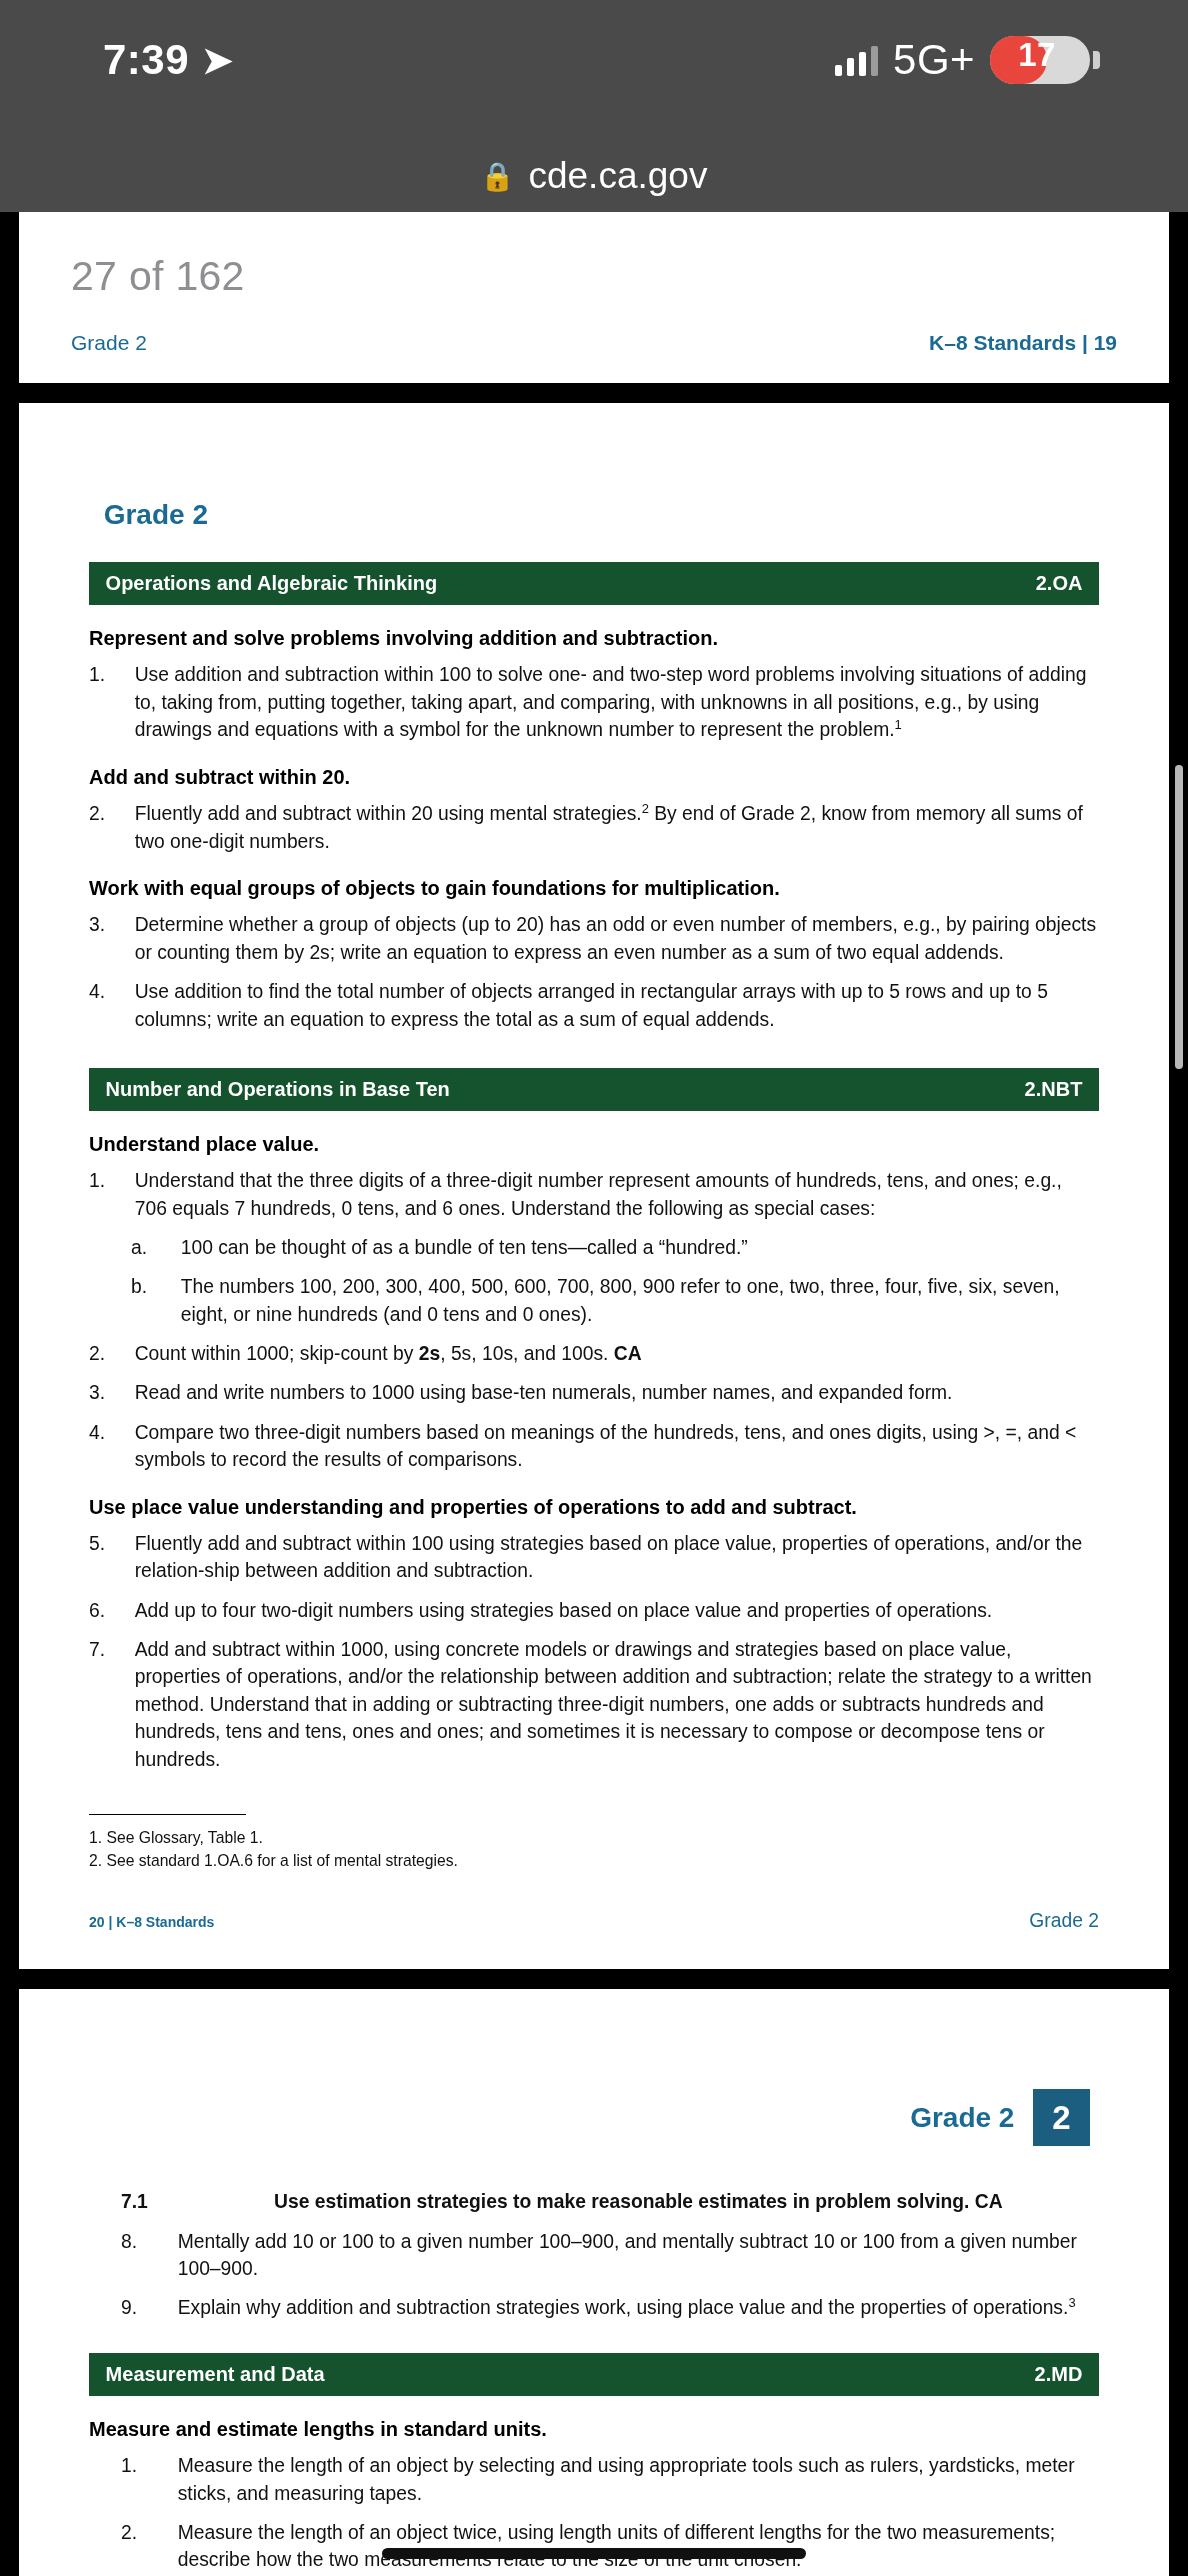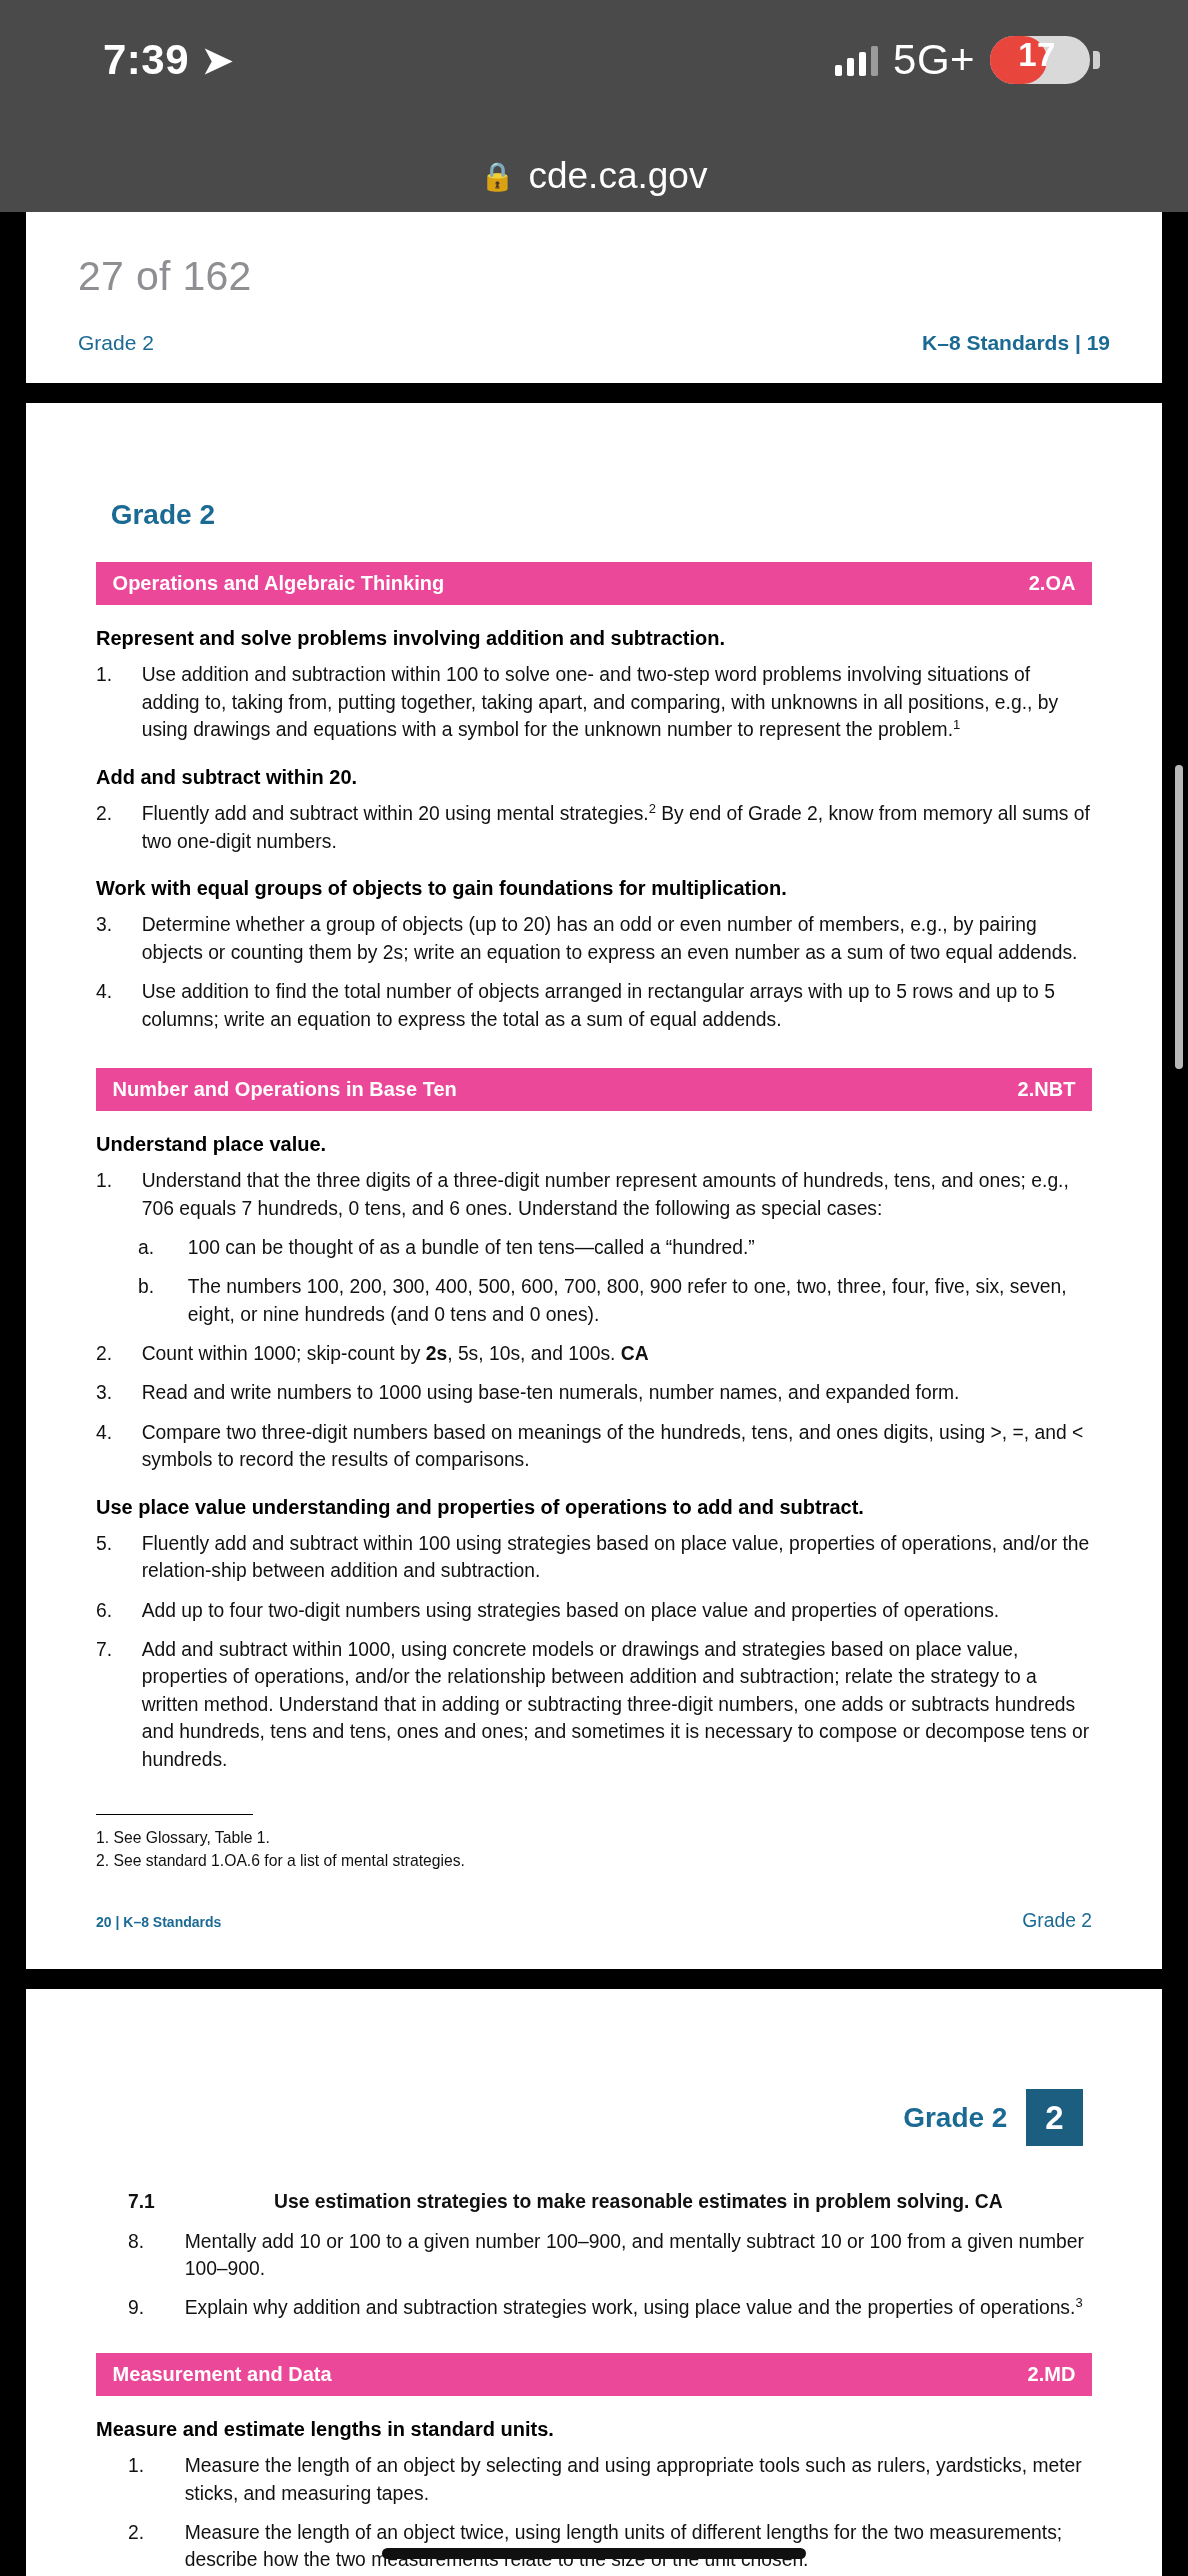--- a/index.html
+++ b/index.html
@@ -65,21 +65,21 @@
     color: #fff;
     font-size: 37px;
   }
   .lock-icon { font-size: 28px; opacity: 0.95; }
 
   
   .viewer {
     position: absolute;
     top: 212px; left: 0; right: 0; bottom: 0;
     background: #000;
-    padding: 0 26px;
+    padding: 0 19px;
   }
 
   .pdf-page {
     background: #fff;
     margin-bottom: 20px;
     position: relative;
   }
 
   
   .nav-card { padding: 41px 52px 28px 52px; }
@@ -93,21 +93,21 @@
   }
   .nav-row .right { font-weight: 700; color: #1b6a94; }
 
   
   .doc { padding: 52px 70px 28px 70px; }
   .doc-grade-title {
     color: #1b6a94; font-size: 28px; font-weight: 700;
     margin: 44px 0 31px 14.7px;
   }
   .domain-bar {
-    background: #ec4899; color: #fff;
+    background: #14532d; color: #fff;
     display: flex; justify-content: space-between; align-items: center;
     padding: 10px 16.6px; font-size: 20px; font-weight: 700;
     margin-bottom: 20px;
   }
   .cluster {
     font-size: 20px; font-weight: 700; color: #000;
     margin: 20px 0 9.2px 0; line-height: 1.35;
   }
   .std {
     display: flex; gap: 14.7px; font-size: 19.3px; line-height: 1.42;

